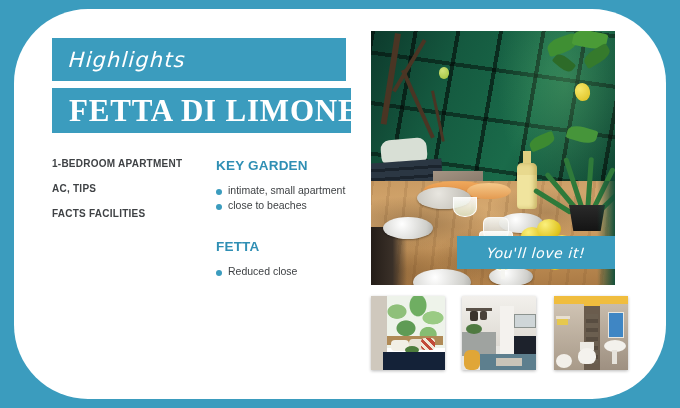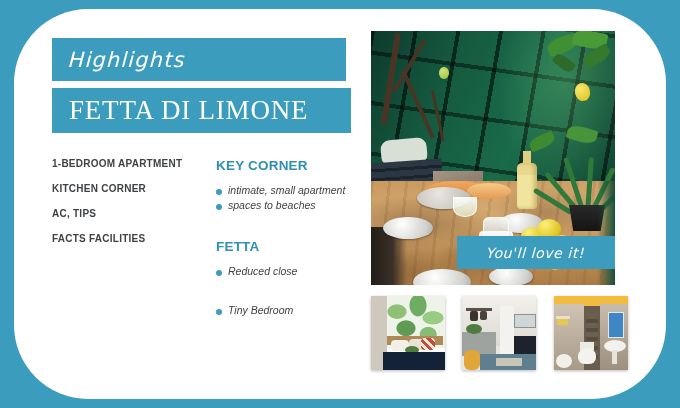--- a/index.html
+++ b/index.html
@@ -66,22 +66,22 @@
 
   #bar-main {
     width: 299px;
     height: 45px;
     margin-top: 7px;
     padding-left: 17px;
   }
 
   #main-title {
     font-family: "Liberation Serif", serif;
-    font-size: 27px;
-    font-weight: 400;
+    font-size: 31px;
+    font-weight: 700;
     letter-spacing: 0.8px;
     color: #ffffff;
     white-space: nowrap;
   }
 
   
   #info-wrap {
     position: absolute;
     left: 52px;
     top: 158px;
@@ -108,21 +108,20 @@
     letter-spacing: 0.25px;
     margin-bottom: 14px;
     white-space: nowrap;
     font-weight: bold;
   }
 
   .bullet-row {
     display: flex;
     align-items: flex-start;
     margin-bottom: 2px;
-    font-style: italic;
   }
 
   .dot {
     width: 6px;
     height: 6px;
     border-radius: 50%;
     background: #3b9cbe;
     margin-top: 4.5px;
     margin-right: 6px;
     flex: 0 0 auto;
@@ -441,52 +440,47 @@
       <span id="main-title">FETTA DI LIMONE</span>
     </div>
 
   </div>
 
   <div id="info-wrap">
 
     <div id="col-apartment">
 
       <div class="plain-item">1-BEDROOM APARTMENT</div>
-      <div class="plain-item">KITCHEN CORNER</div>
       <div class="plain-item">AC, TIPS</div>
       <div class="plain-item">FACTS FACILITIES</div>
     </div>
 
     <div id="col-facts">
 
-      <div class="sec-head">KEY CORNER</div>
+      <div class="sec-head">KEY GARDEN</div>
 
       <div class="bullet-row">
         <span class="dot"></span>
         <span class="bullet-text">intimate, small apartment</span>
       </div>
 
       <div class="bullet-row">
         <span class="dot"></span>
-        <span class="bullet-text">spaces to beaches</span>
+        <span class="bullet-text">close to beaches</span>
       </div>
 
       <div class="sec-head" id="tips-head">FETTA</div>
 
       <div class="bullet-row">
         <span class="dot"></span>
         <span class="bullet-text">Reduced close</span>
       </div>
 
       <div id="tip-gap"></div>
 
-      <div class="bullet-row">
-        <span class="dot"></span>
-        <span class="bullet-text">Tiny Bedroom</span>
-      </div>
 
     </div>
   </div>
 
   <div id="hero">
 
     <div id="hero-wall"></div>
     <div id="hero-wall-glow"></div>
 
     <div class="branch" id="br1"></div>

